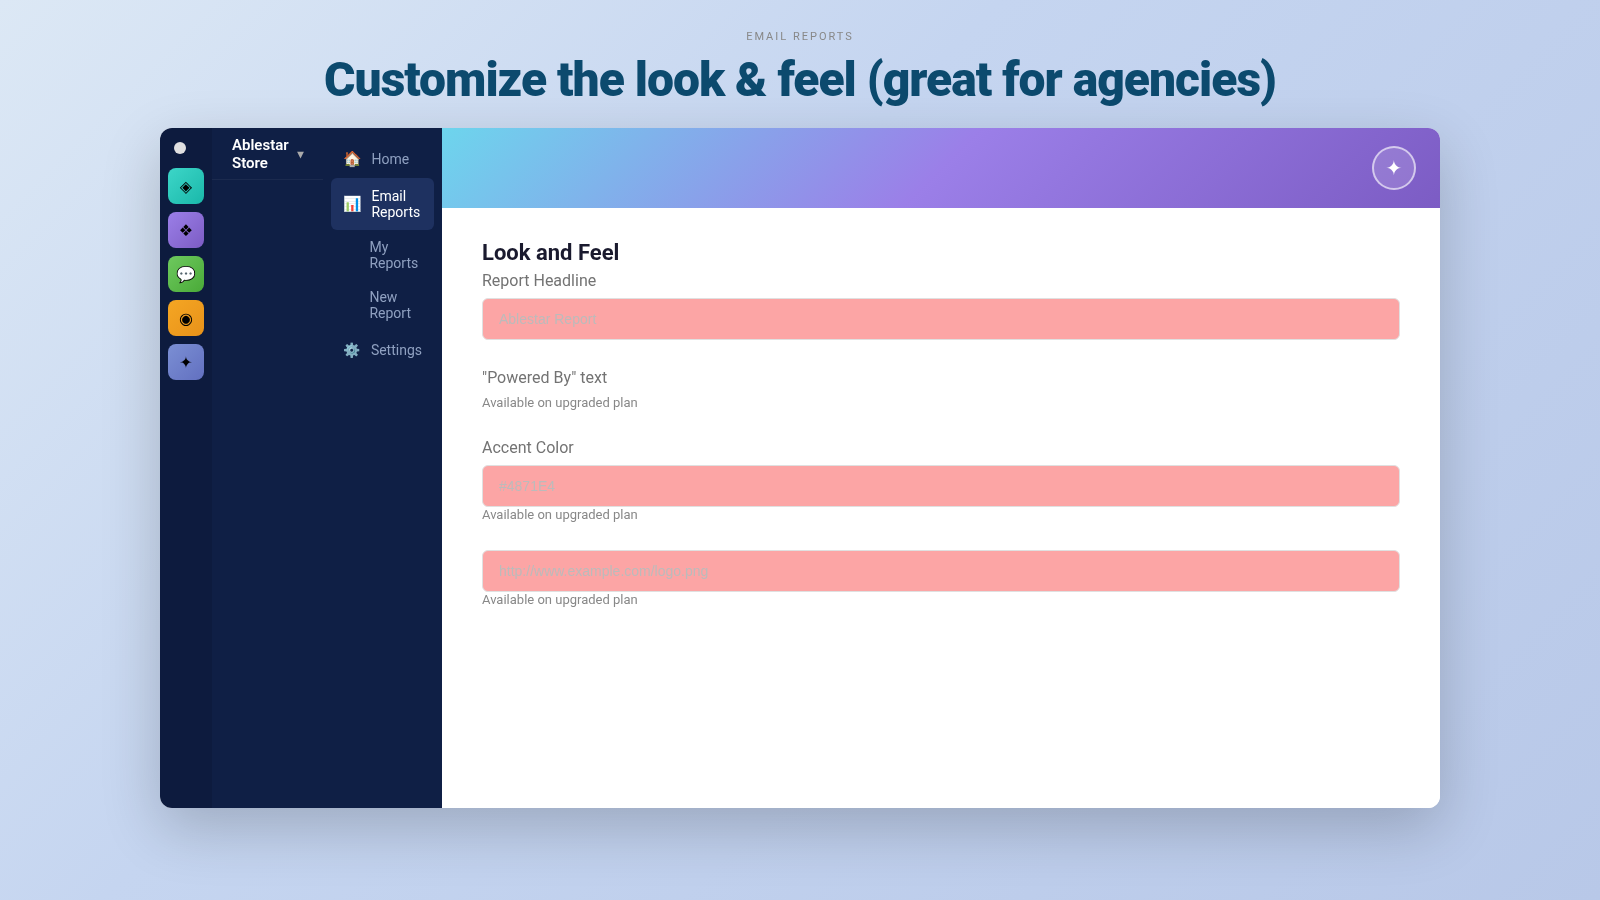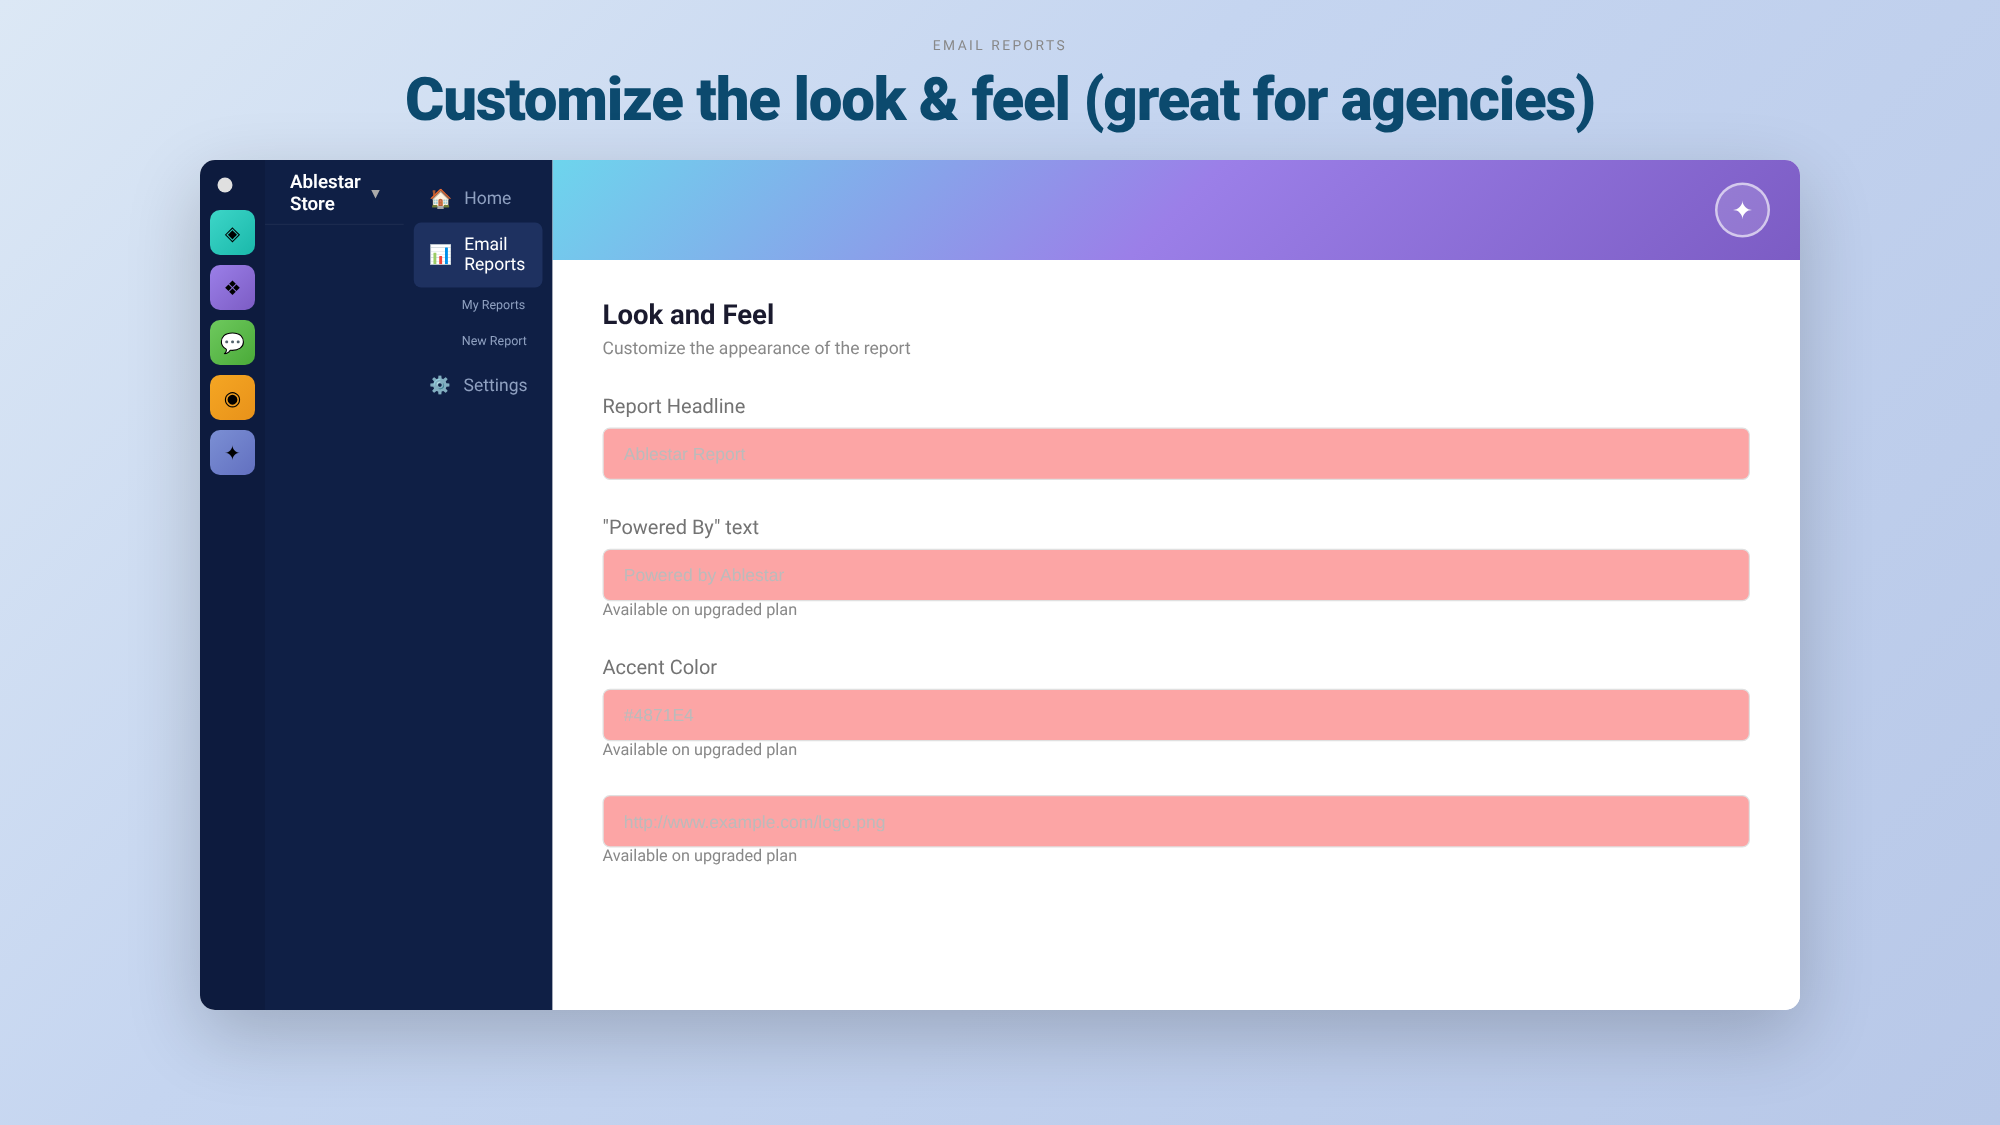--- a/index.html
+++ b/index.html
@@ -145,21 +145,21 @@
 
     .nav-sub {
       margin-left: 0;
     }
 
     .nav-sub-item {
       display: flex;
       align-items: flex-end;
       padding: 9px 20px 9px 46px;
       color: #8fa0c0;
-      font-size: 10px;
+      font-size: 14px;
       cursor: pointer;
     }
 
     .settings-item {
       display: flex;
       align-items: center;
       padding: 12px 20px;
       color: #8fa0c0;
       font-size: 14px;
       cursor: pointer;
@@ -304,30 +304,28 @@
     </div>
   </div>
 
   <div class="main-content">
     <div class="content-header">
       <div class="header-badge">✦</div>
     </div>
 
     <div class="content-body">
       <div class="section-title">Look and Feel</div>
-      <div class="section-subtitle">Customize the appearance of the report</div>
 
       <div class="form-group">
         <label class="form-label">Report Headline</label>
         <input class="form-input" type="text" placeholder="Ablestar Report" style="">
       </div>
 
       <div class="form-group">
         <label class="form-label">"Powered By" text</label>
-        <input class="form-input" type="text" placeholder="Powered by Ablestar" style="">
         <div class="form-hint">Available on upgraded plan</div>
       </div>
 
       <div class="form-group">
         <label class="form-label">Accent Color</label>
         <input class="form-input" type="text" placeholder="#4871E4" style="">
         <div class="form-hint">Available on upgraded plan</div>
       </div>
 
       <div class="form-group">

